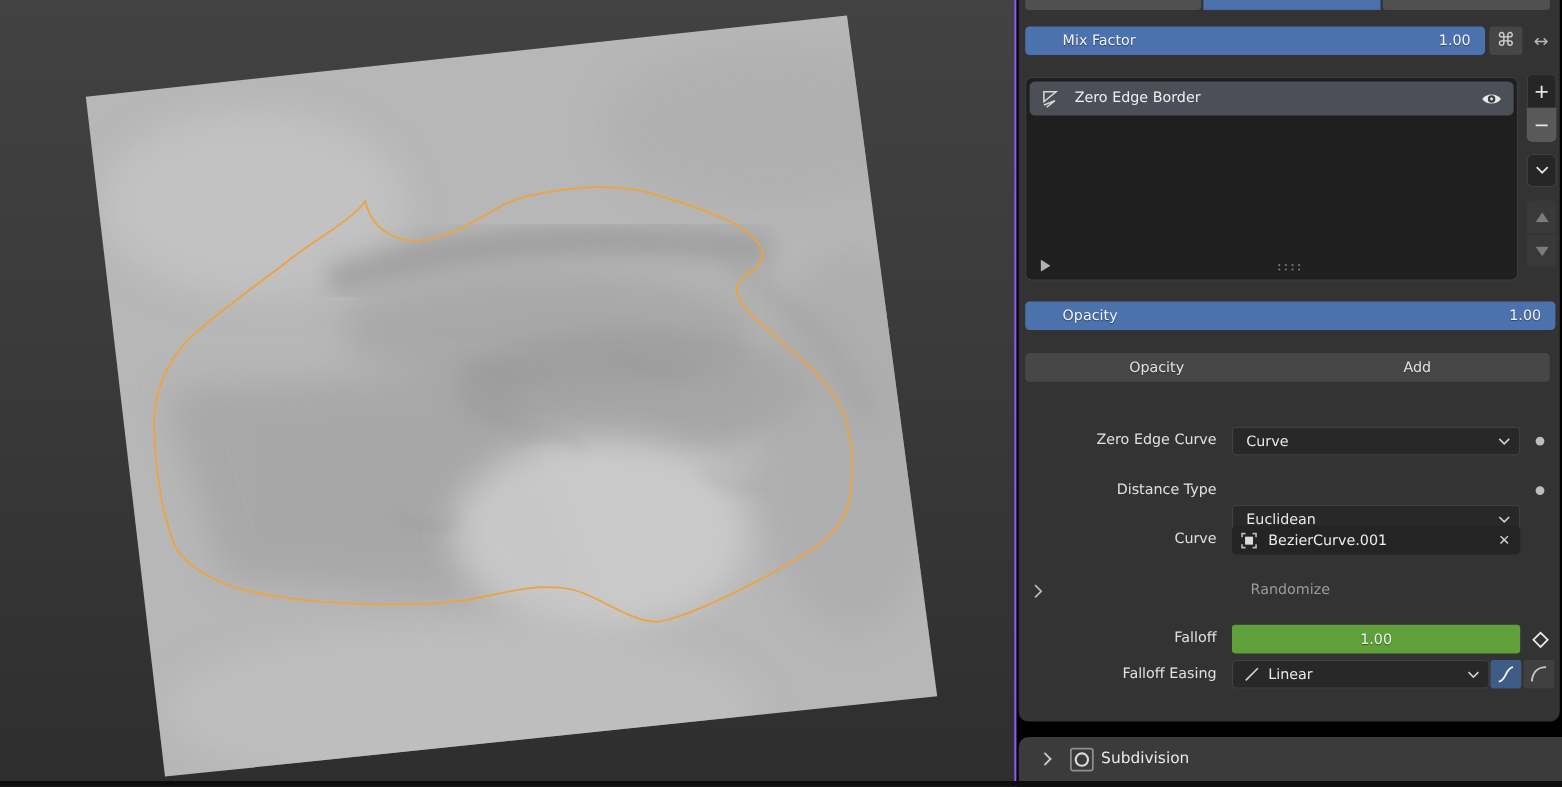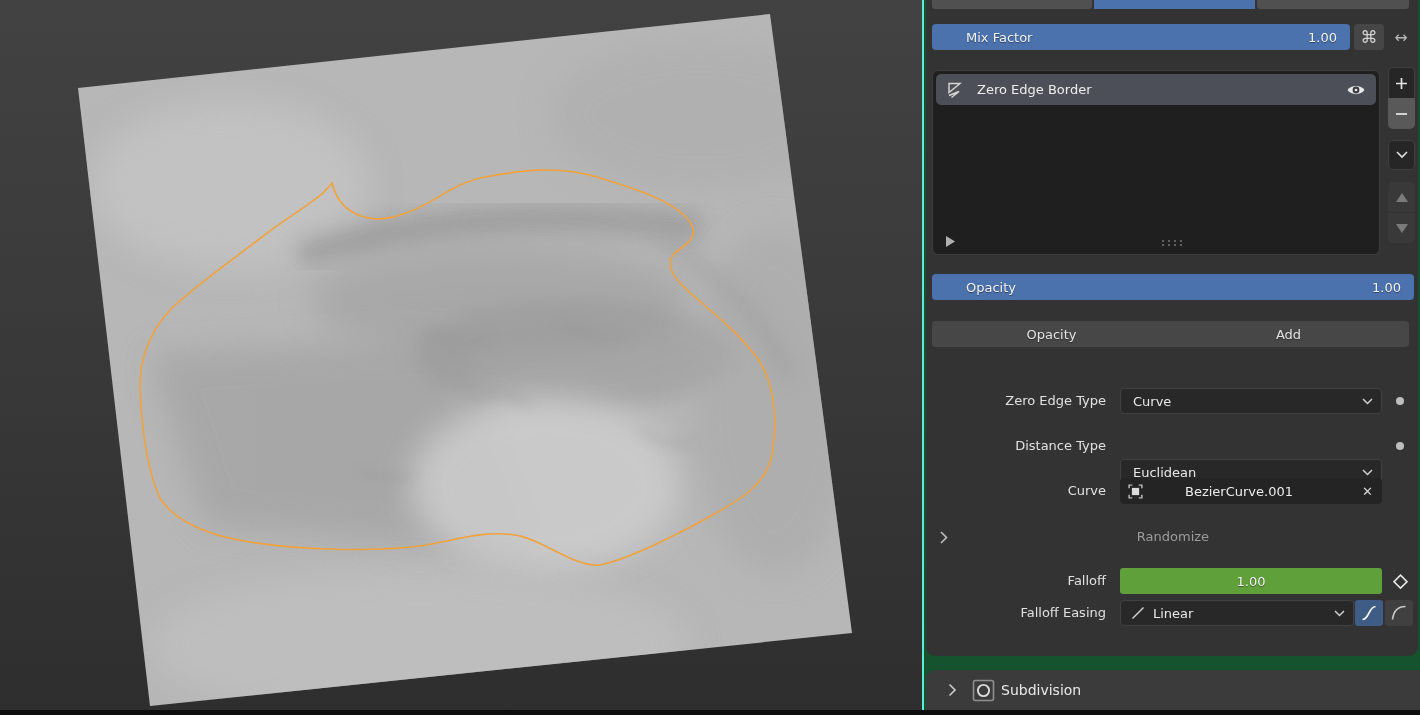--- a/index.html
+++ b/index.html
@@ -5,21 +5,21 @@
   html,body{margin:0;padding:0;background:#1a1a1a;}
   .stage{position:relative;width:1420px;height:715px;overflow:hidden;
          font-family:"DejaVu Sans",sans-serif;font-size:13px;color:#dcdcdc;
          -webkit-font-smoothing:antialiased;}
   
   .viewport{position:absolute;left:0;top:0;width:922px;height:715px;
             background:linear-gradient(180deg,#424242 0%,#3a3a3a 45%,#2e2e2e 100%);}
   .viewport svg{position:absolute;left:0;top:0;}
   
   .props{position:absolute;left:922px;top:0;width:498px;height:715px;
-         background:#14532d;border-left:2px solid #5eead4;box-sizing:border-box;}
+         background:#000000;border-left:2px solid #8b5cf6;box-sizing:border-box;}
   .panel-bg{position:absolute;left:2px;top:0;width:492px;height:656px;
             background:#333333;border-radius:0 0 9px 9px;}
   .abs{position:absolute;box-sizing:border-box;}
   
   .seg{left:8px;top:0;width:479px;height:9px;display:flex;gap:2px;}
   .seg>div{height:9px;}
   .seg .g{background:#505050;}
   .seg .b{background:#4c72ae;}
   .seg>div:first-child{border-radius:0 0 3px 3px;}
   .seg>div:last-child{border-radius:0 0 3px 3px;}
@@ -41,21 +41,21 @@
   
   .btn{height:26px;background:#474747;color:#e2e2e2;display:flex;align-items:center;
        justify-content:center;text-shadow:0 1px 1px rgba(0,0,0,.35);}
   
   .rowlab{left:8px;width:174px;height:26px;line-height:26px;text-align:right;color:#e0e0e0;}
   .dropdown{left:196px;width:262px;height:26px;background:#282828;border:1px solid #414141;
             border-radius:4px;display:flex;align-items:center;color:#e8e8e8;}
   .dropdown .txt{padding-left:12px;flex:1;}
   .dropdown .chev{padding-right:8px;display:flex;align-items:center;}
   .objfield{left:196px;width:262px;height:26px;background:#242424;border-radius:4px;
-            display:flex;align-items:center;color:#ececec;gap:32px;}
+            display:flex;align-items:center;color:#ececec;}
   .dot{width:8px;height:8px;border-radius:50%;background:#bdbdbd;}
   .muted{color:#9b9b9b;}
   .grn{background:#60a03a;}
   .sub-hdr{left:2px;top:670px;width:496px;height:40px;background:#3b3b3b;
            border-radius:9px 0 0 0;display:flex;align-items:center;color:#e9e9e9;font-size:14px;}
   .bottom-strip{position:absolute;left:0;top:710px;width:1420px;height:5px;background:#0d0d0d;}
   .icon{display:inline-flex;align-items:center;justify-content:center;}
 </style>
 </head>
 <body>
@@ -216,21 +216,21 @@
       <span class="val">1.00</span>
     </div>
 
     <div class="abs btn" style="left:8px;top:321px;width:239px;border-radius:4px 0 0 4px">
       <span>Opacity</span>
     </div>
     <div class="abs btn" style="left:244px;top:321px;width:241px;border-radius:0 4px 4px 0">
       <span>Add</span>
     </div>
 
-    <div class="abs rowlab" style="top:388px">Zero Edge Type</div>
+    <div class="abs rowlab" style="top:388px">Zero Edge Curve</div>
     <div class="abs dropdown" style="top:388px">
       <span class="txt">Curve</span>
       <span class="chev icon">
         <svg width="11" height="7" viewBox="0 0 11 7">
             <polyline points="1,1 5.5,5.5 10,1" fill="none" stroke="#cfcfcf" stroke-width="1.5"></polyline>
           </svg>
       </span>
     </div>
     <div class="abs dot" style="left:472px;top:397px"></div>
 

